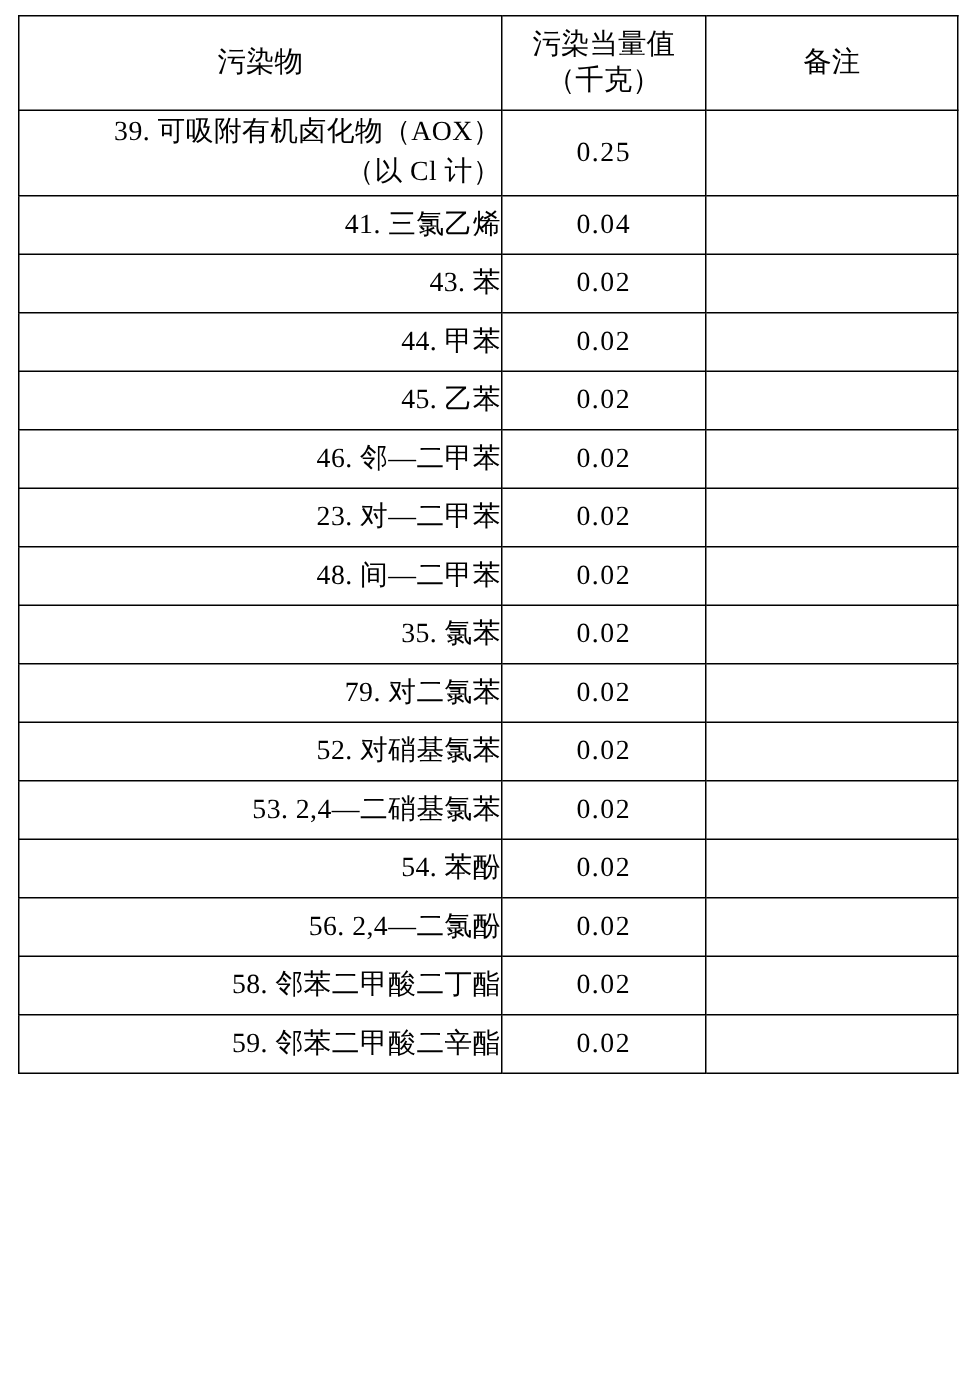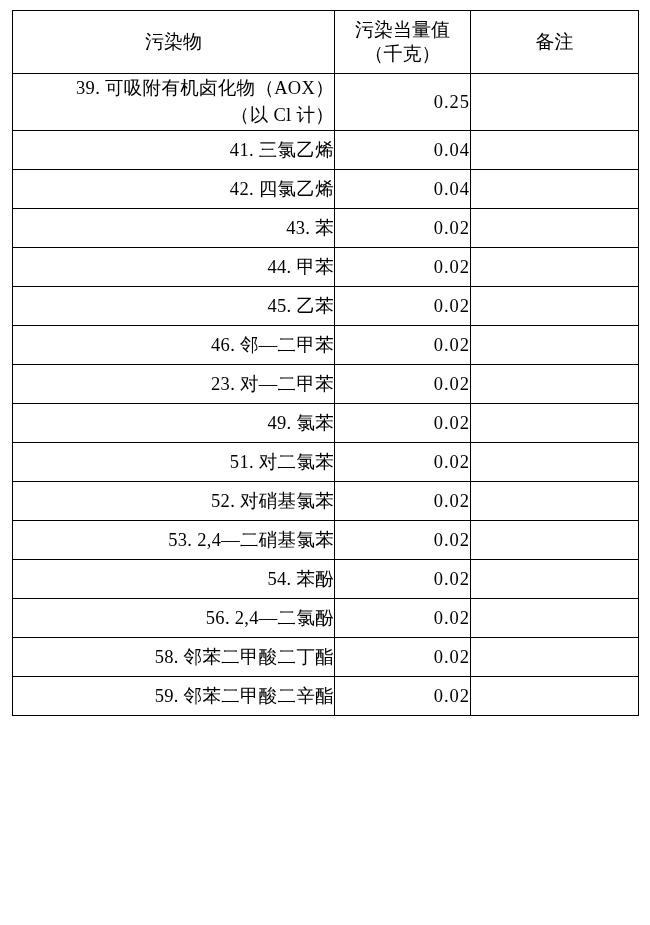--- a/index.html
+++ b/index.html
@@ -57,21 +57,21 @@
   td.name-cell {
     text-align: right;
     padding-left: 14px;
     line-height: 1.45;
     letter-spacing: 0.3px;
   }
   td.name-cell .l2 {
     display: block;
   }
   td.value-cell {
-    text-align: right;
+    text-align: center;
     font-family: "Liberation Serif", "DejaVu Serif", serif;
     letter-spacing: 1px;
   }
   td.note-cell {
     text-align: center;
   }
 </style>
 </head>
 <body>
 
@@ -97,25 +97,20 @@
           <td class="name-cell"><span>39. 可吸附有机卤化物（AOX）</span><span class="l2">（以 Cl 计）</span></td>
           <td class="value-cell">0.25</td>
           <td class="note-cell"></td>
         </tr>
         <tr>
           <td class="name-cell"><span>41. 三氯乙烯</span></td>
           <td class="value-cell">0.04</td>
           <td class="note-cell"></td>
         </tr>
         <tr>
-          <td class="name-cell"><span>42. 四氯乙烯</span></td>
-          <td class="value-cell">0.04</td>
-          <td class="note-cell"></td>
-        </tr>
-        <tr>
           <td class="name-cell"><span>43. 苯</span></td>
           <td class="value-cell">0.02</td>
           <td class="note-cell"></td>
         </tr>
         <tr>
           <td class="name-cell"><span>44. 甲苯</span></td>
           <td class="value-cell">0.02</td>
           <td class="note-cell"></td>
         </tr>
         <tr>
@@ -127,26 +122,31 @@
           <td class="name-cell"><span>46. 邻—二甲苯</span></td>
           <td class="value-cell">0.02</td>
           <td class="note-cell"></td>
         </tr>
         <tr>
           <td class="name-cell"><span>23. 对—二甲苯</span></td>
           <td class="value-cell">0.02</td>
           <td class="note-cell"></td>
         </tr>
         <tr>
-          <td class="name-cell"><span>49. 氯苯</span></td>
+          <td class="name-cell"><span>48. 间—二甲苯</span></td>
           <td class="value-cell">0.02</td>
           <td class="note-cell"></td>
         </tr>
         <tr>
-          <td class="name-cell"><span>51. 对二氯苯</span></td>
+          <td class="name-cell"><span>35. 氯苯</span></td>
+          <td class="value-cell">0.02</td>
+          <td class="note-cell"></td>
+        </tr>
+        <tr>
+          <td class="name-cell"><span>79. 对二氯苯</span></td>
           <td class="value-cell">0.02</td>
           <td class="note-cell"></td>
         </tr>
         <tr>
           <td class="name-cell"><span>52. 对硝基氯苯</span></td>
           <td class="value-cell">0.02</td>
           <td class="note-cell"></td>
         </tr>
         <tr>
           <td class="name-cell"><span>53. 2,4—二硝基氯苯</span></td>

